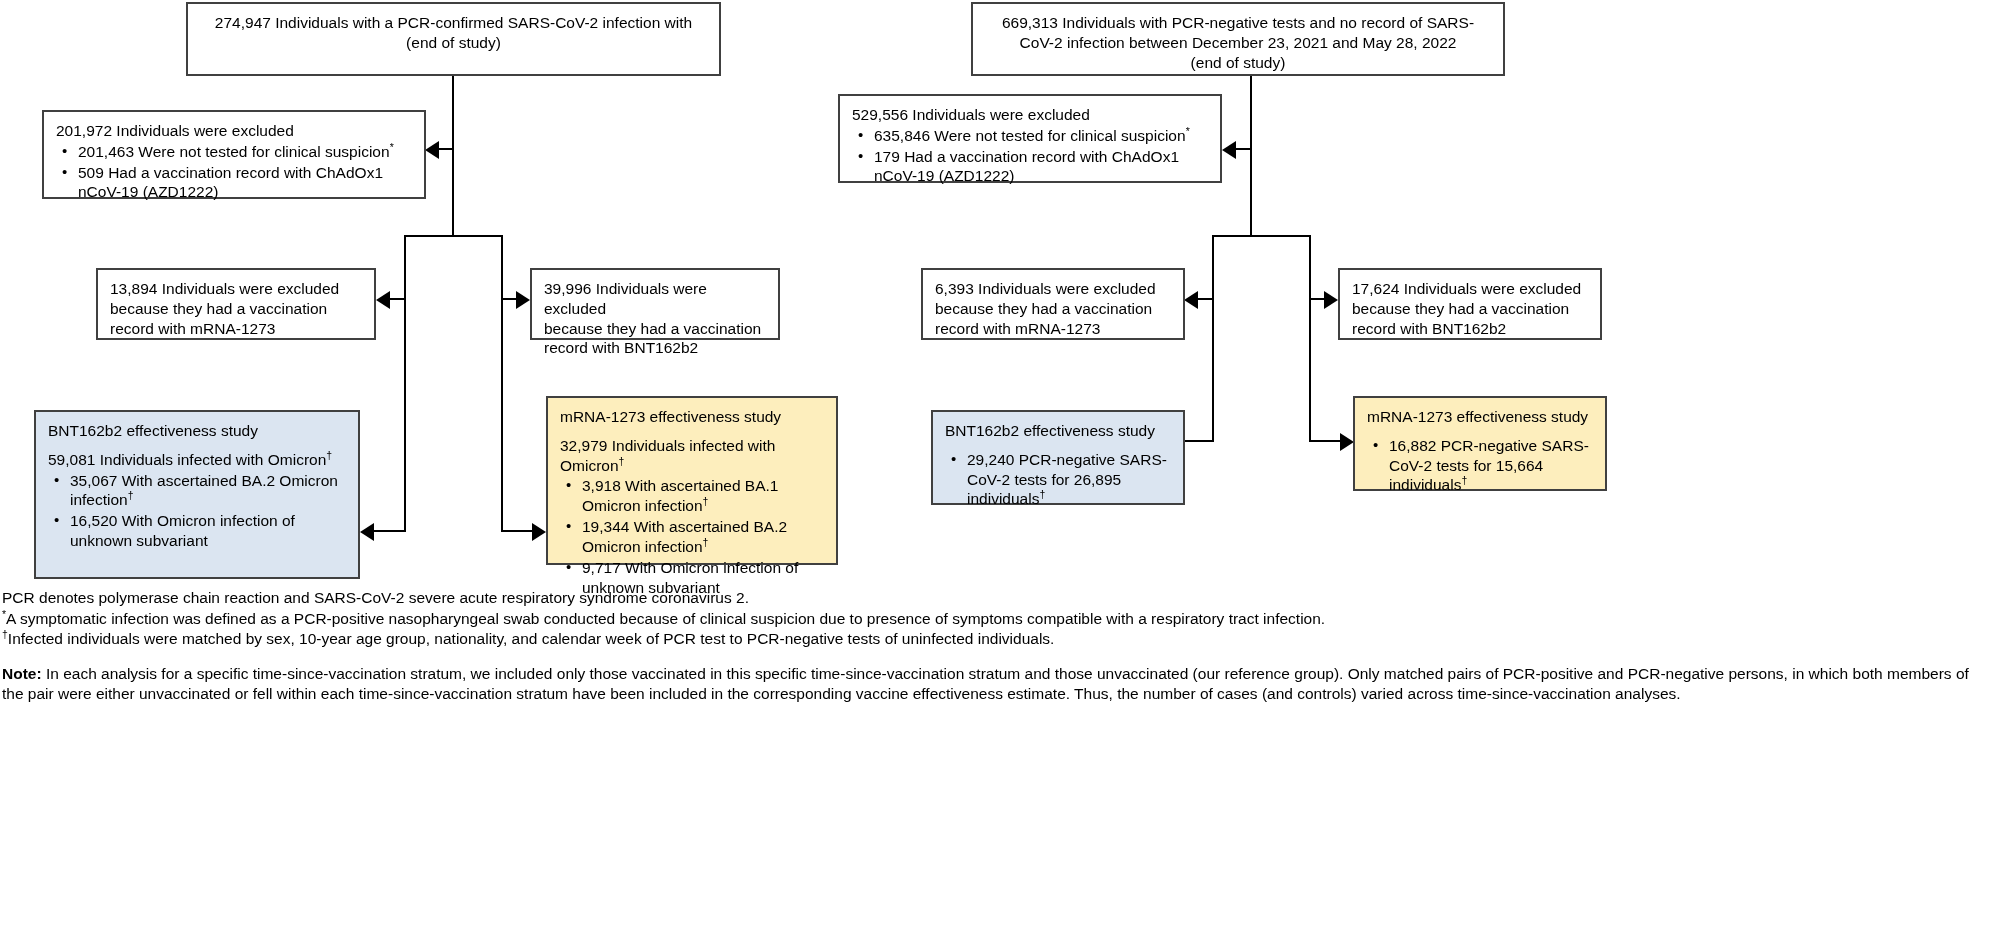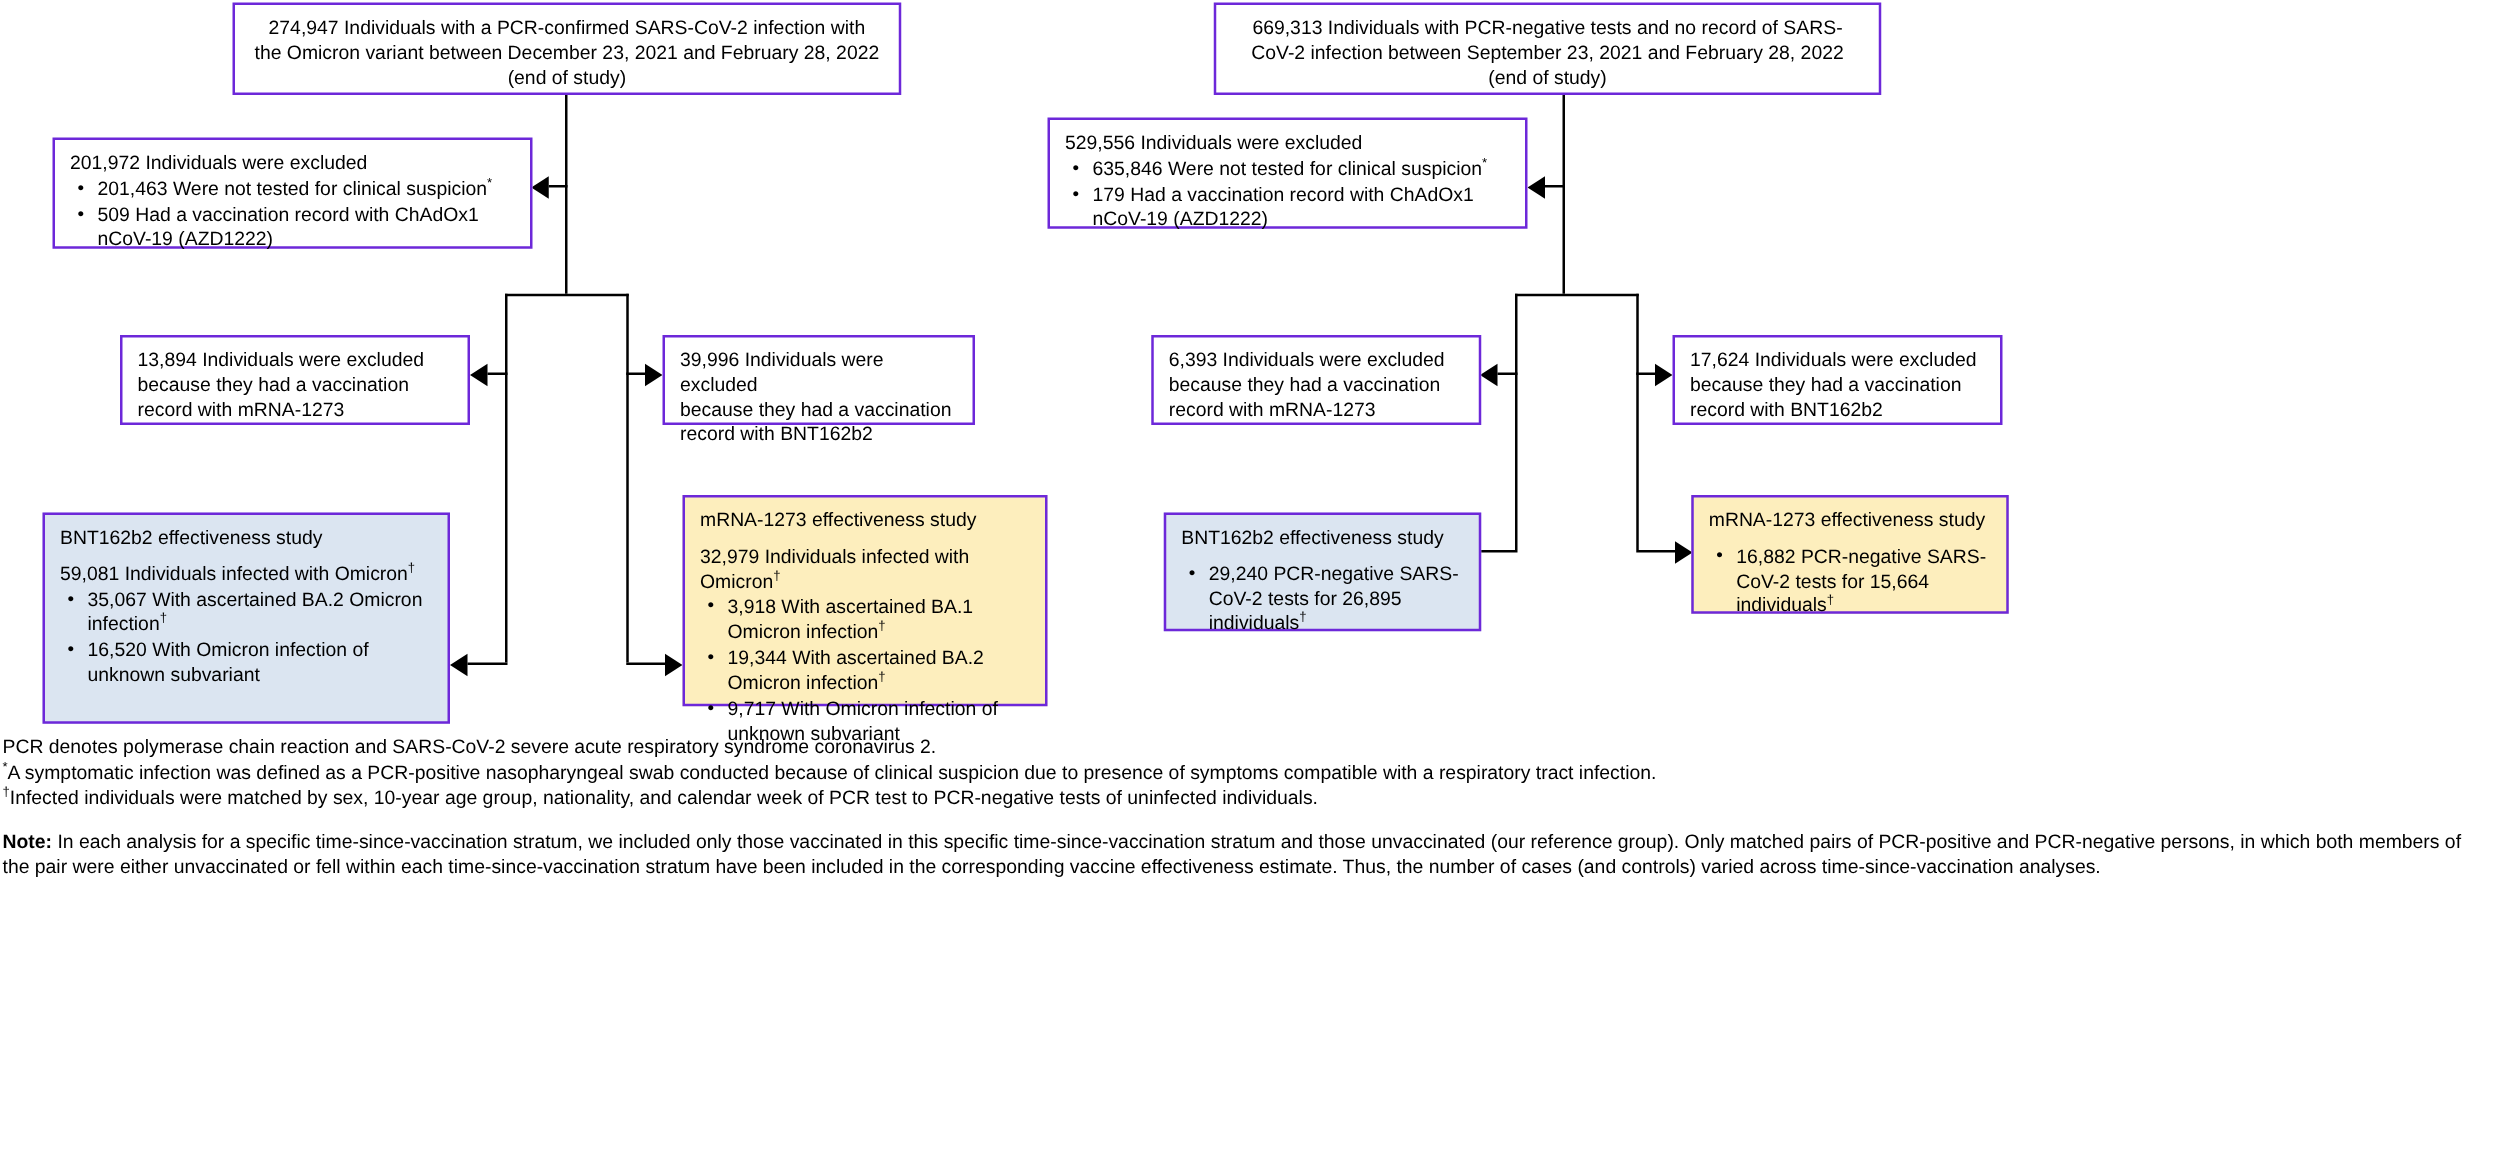--- a/index.html
+++ b/index.html
@@ -16,21 +16,21 @@
     overflow: hidden;
   }
   #canvas {
     position: relative;
     width: 2001px;
     height: 926px;
   }
   .box {
     position: absolute;
     box-sizing: border-box;
-    border: 2px solid #6d28d9;
+    border: 2px solid #404040;
     background: #fff;
     font-size: 15.5px;
     line-height: 1.28;
     padding: 9px 12px 9px 12px;
   }
   .box.center { text-align: center; }
   .box.blue { background: #dbe5f1; margin-top: 14px; }
   .box.yellow { background: #fdeebd; }
   .box p { margin: 0; }
   .box .title { margin-bottom: 9px; }
@@ -87,21 +87,20 @@
   #footnotes b { font-weight: bold; }
   sup.mark { font-size: 10.5px; vertical-align: super; line-height: 0; }
 </style>
 </head>
 <body>
 
 <div id="canvas">
 
   <div class="box center" style="left:186px; top:2px; width:535px; height:74px;">
     <p>274,947 Individuals with a PCR-confirmed SARS-CoV-2 infection with</p>
-    <p>the Omicron variant between December 23, 2021 and February 28, 2022</p>
     <p>(end of study)</p>
   </div>
 
   <div class="vline" style="left:452px; top:76px; height:159px;"></div>
 
   <div class="hline" style="left:439px; top:148px; width:15px;"></div>
   <div class="arrow-left" style="left:425px; top:141px;"></div>
 
   <div class="box" style="left:42px; top:94px; width:384px; height:89px;margin-top:16px;">
     <p class="lead">201,972 Individuals were excluded</p>
@@ -151,21 +150,21 @@
     <p class="lead">32,979 Individuals infected with Omicron<sup class="mark">†</sup></p>
     <ul class="bul">
       <li>3,918 With ascertained BA.1 Omicron infection<sup class="mark">†</sup></li>
       <li>19,344 With ascertained BA.2 Omicron infection<sup class="mark">†</sup></li>
       <li>9,717 With Omicron infection of unknown subvariant</li>
     </ul>
   </div>
 
   <div class="box center" style="left:971px; top:2px; width:534px; height:74px;">
     <p>669,313 Individuals with PCR-negative tests and no record of SARS-</p>
-    <p>CoV-2 infection between September 23, 2021 and February 28, 2022</p>
+    <p>CoV-2 infection between December 23, 2021 and May 28, 2022</p>
     <p>(end of study)</p>
   </div>
 
   <div class="vline" style="left:1250px; top:76px; height:159px;"></div>
   <div class="hline" style="left:1236px; top:148px; width:15px;"></div>
   <div class="arrow-left" style="left:1222px; top:141px;"></div>
 
   <div class="box" style="left:838px; top:94px; width:384px; height:89px;">
     <p class="lead">529,556 Individuals were excluded</p>
     <ul class="bul">

